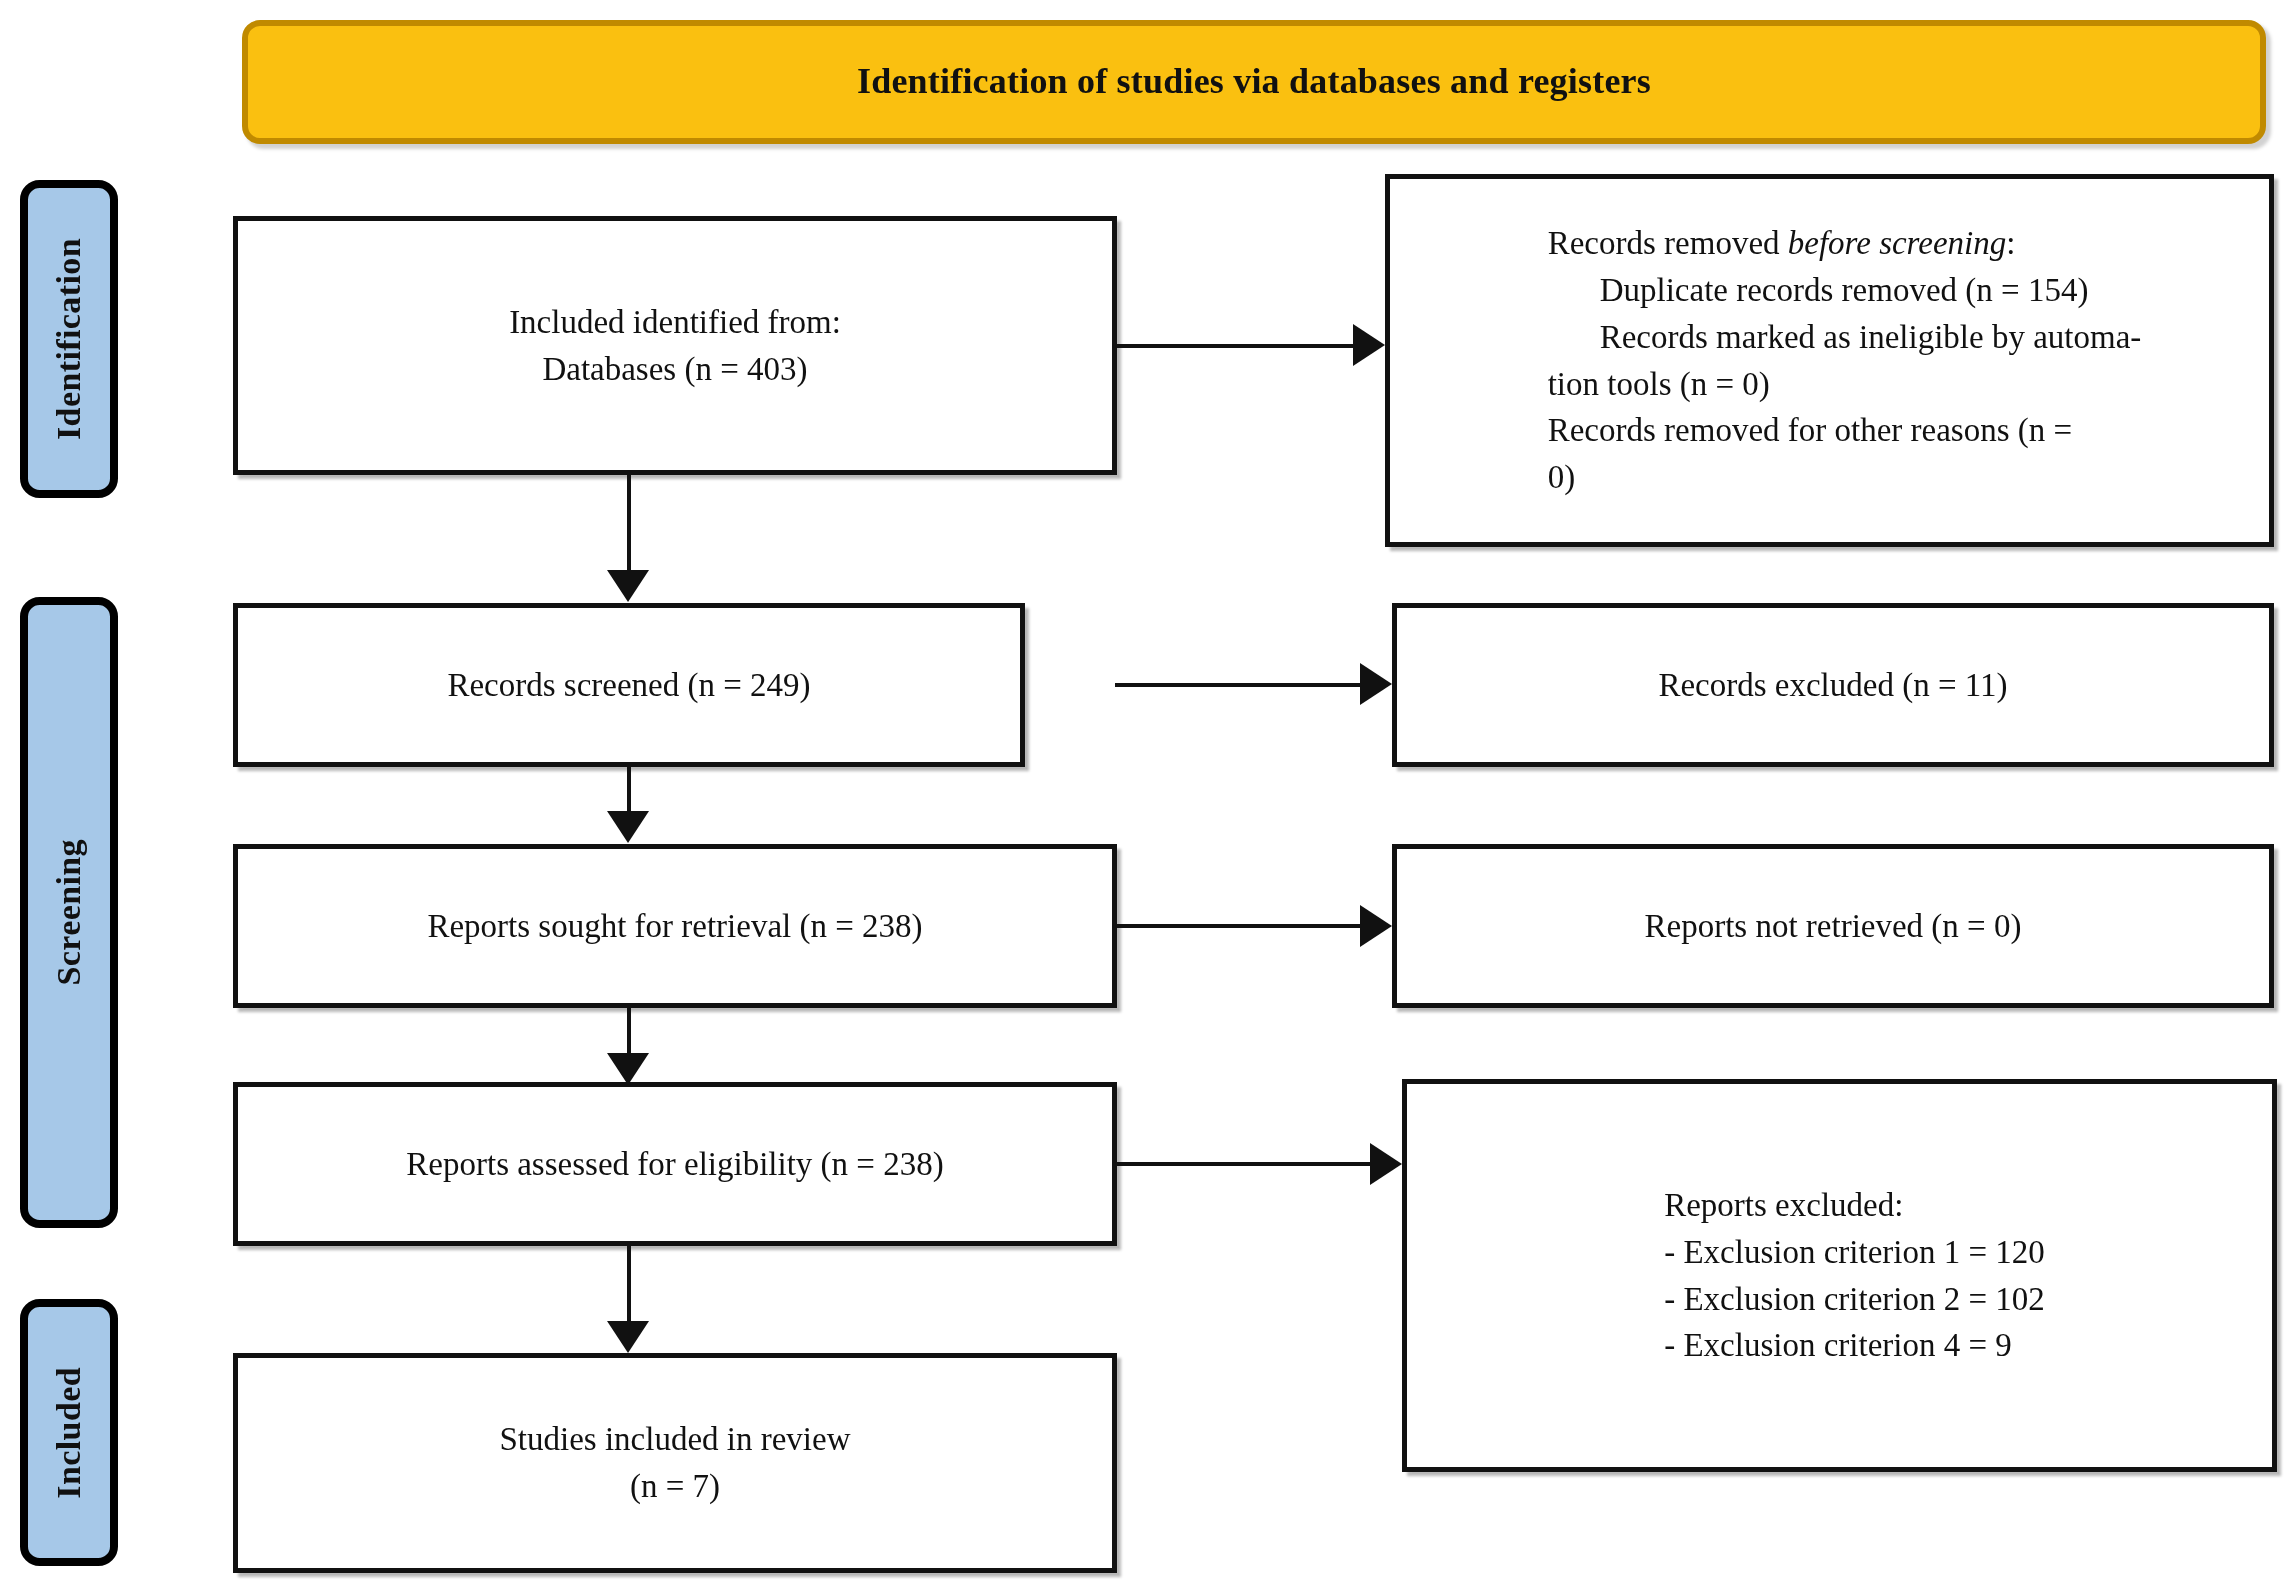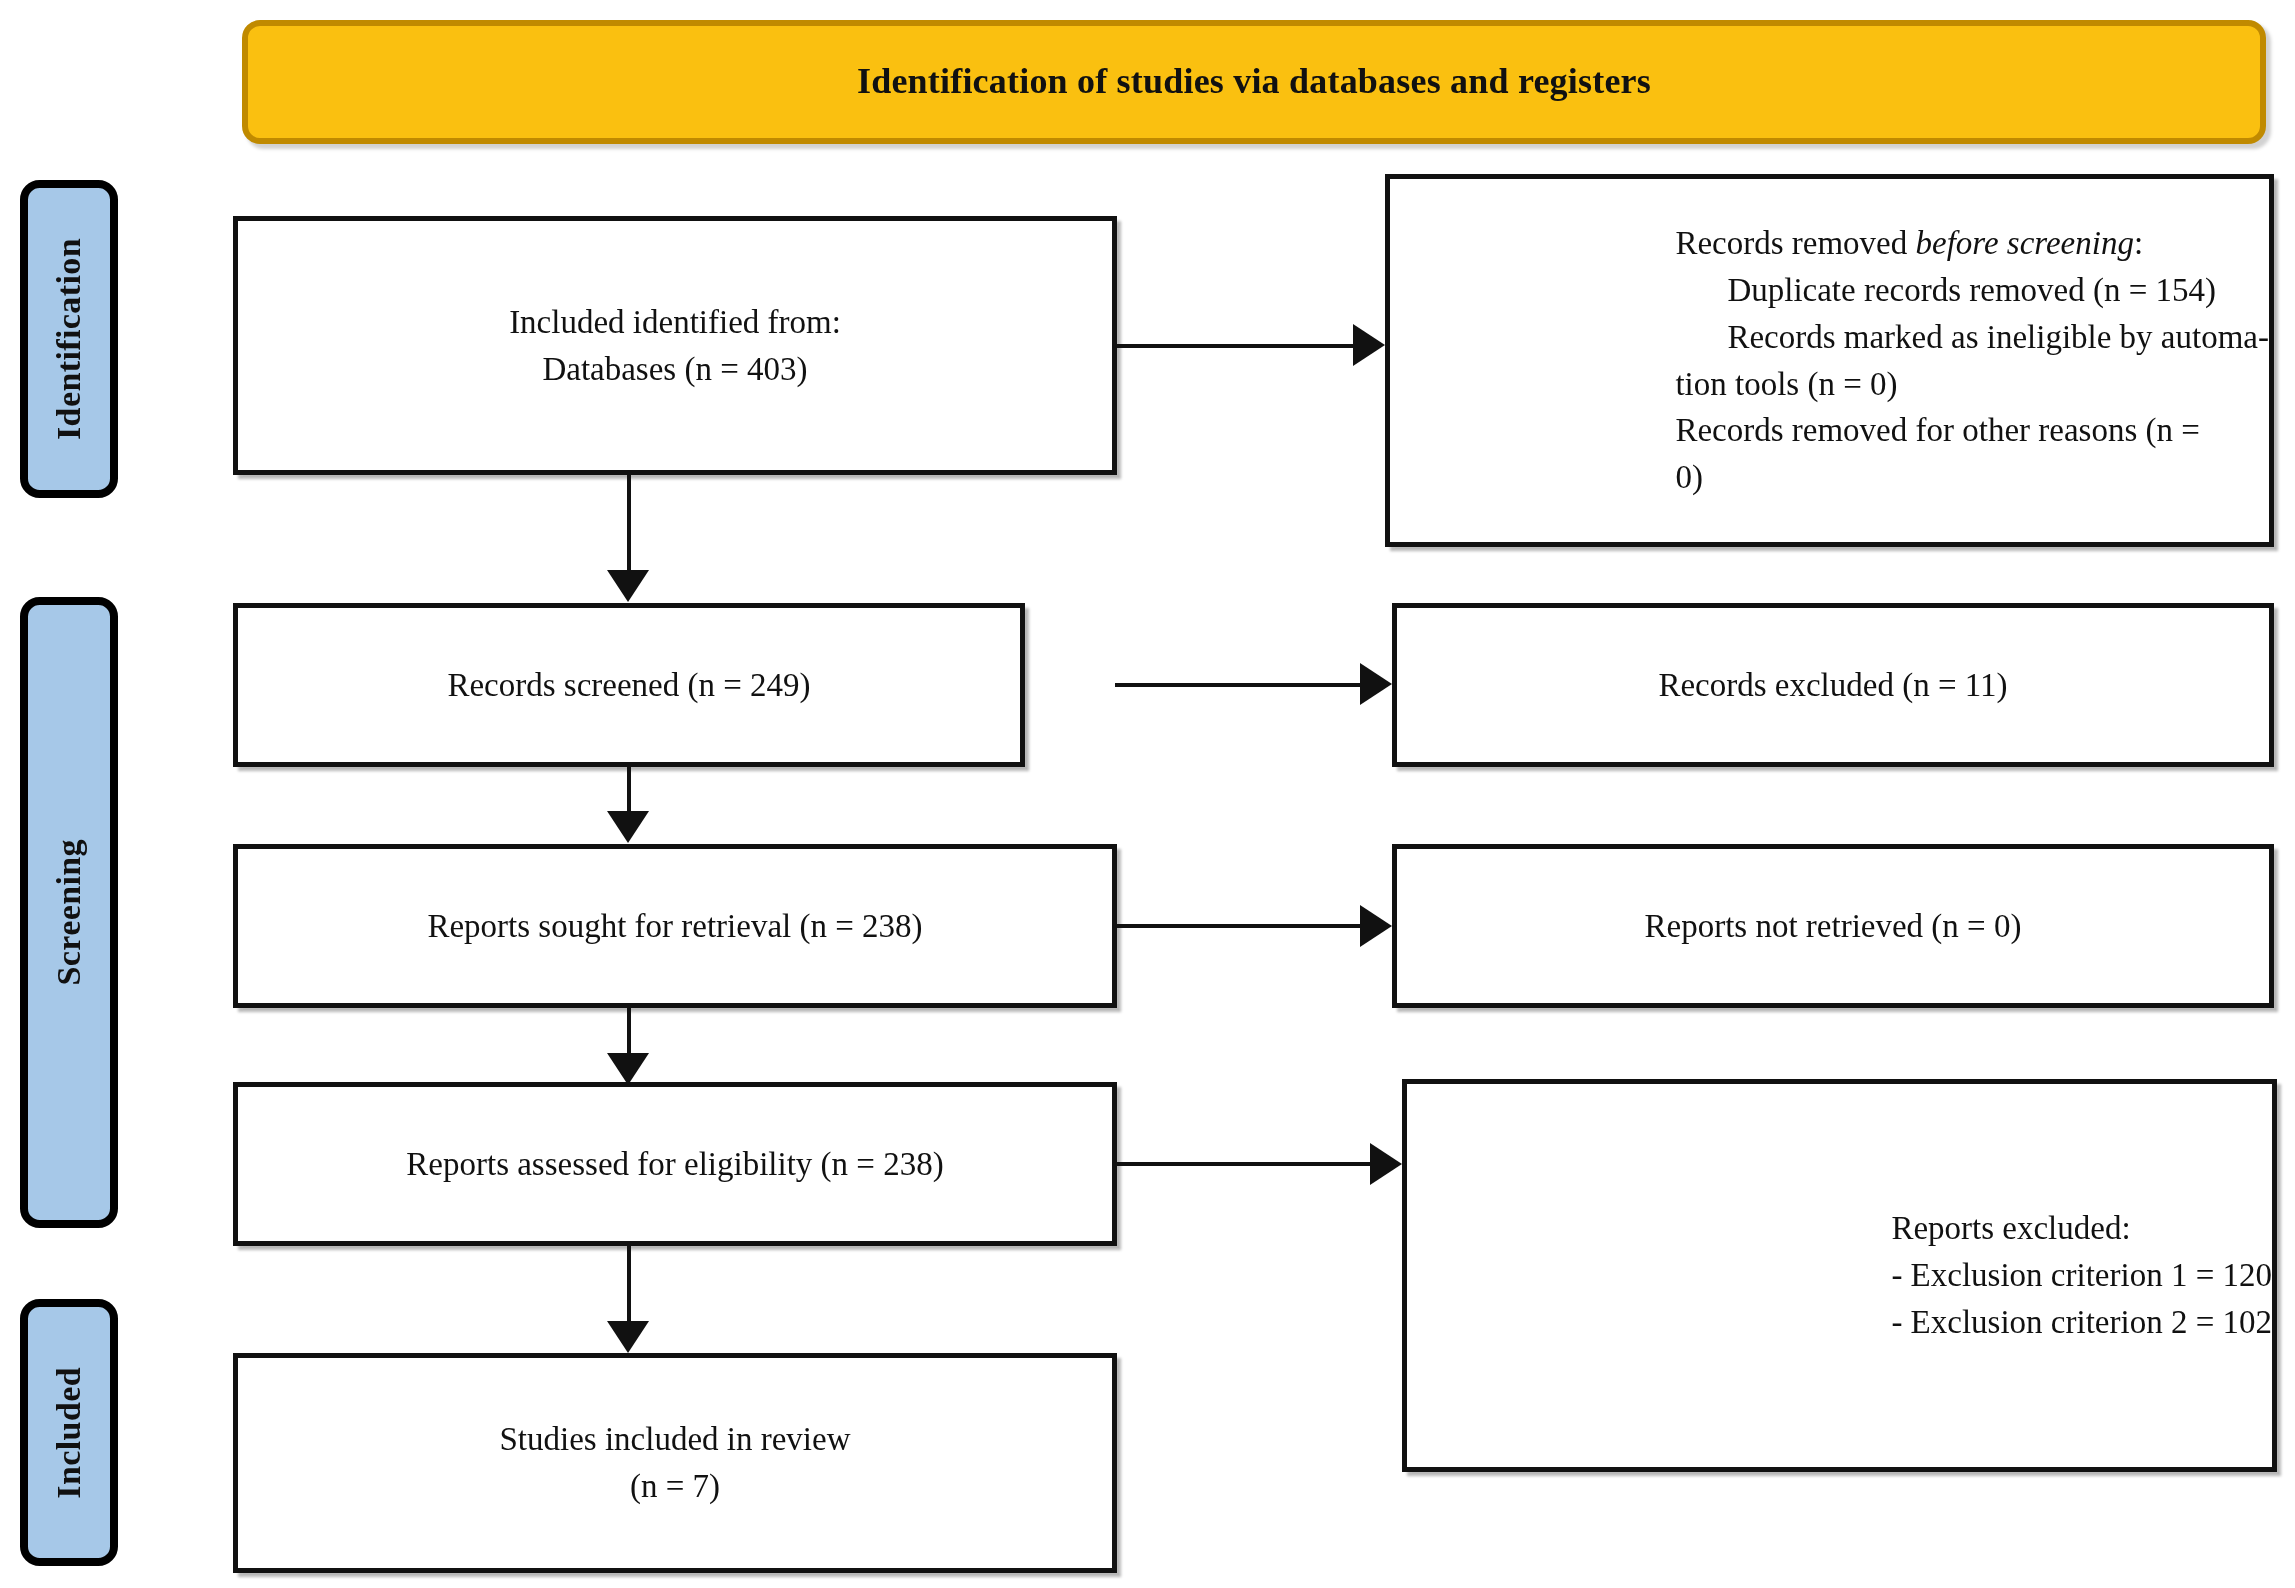--- a/index.html
+++ b/index.html
@@ -72,21 +72,21 @@
   }
   .flow-box.center {
     display: flex;
     align-items: center;
     justify-content: center;
     text-align: center;
   }
   .flow-box.leftalign {
     display: flex;
     align-items: center;
-    justify-content: flex-end;
+    justify-content: center;
     text-align: left;
   }
   .box-text {
     font-size: 33px;
     color: #111111;
     line-height: 1.42;
     padding: 0 23px;
   }
   .box-text.block {
     padding: 0 0 0 30px;
@@ -190,20 +190,21 @@
     <div class="box-text">
       <span class="box-line">Reports assessed for eligibility (n = 238)</span>
     </div>
   </div>
 
   <div class="flow-box leftalign" style="left:1402px; top:1079px; width:875px; height:393px;">
     <div class="box-text block">
       <span class="box-line">Reports excluded:</span>
       <span class="box-line">- Exclusion criterion 1 = 120</span>
       <span class="box-line">- Exclusion criterion 2 = 102</span>
+      <span class="box-line">- Exclusion criterion 4 = 9</span>
     </div>
   </div>
 
   <div class="flow-box center" style="left:233px; top:1353px; width:884px; height:220px;">
     <div class="box-text">
       <span class="box-line">Studies included in review</span>
       <span class="box-line">(n = 7)</span>
     </div>
   </div>
 

